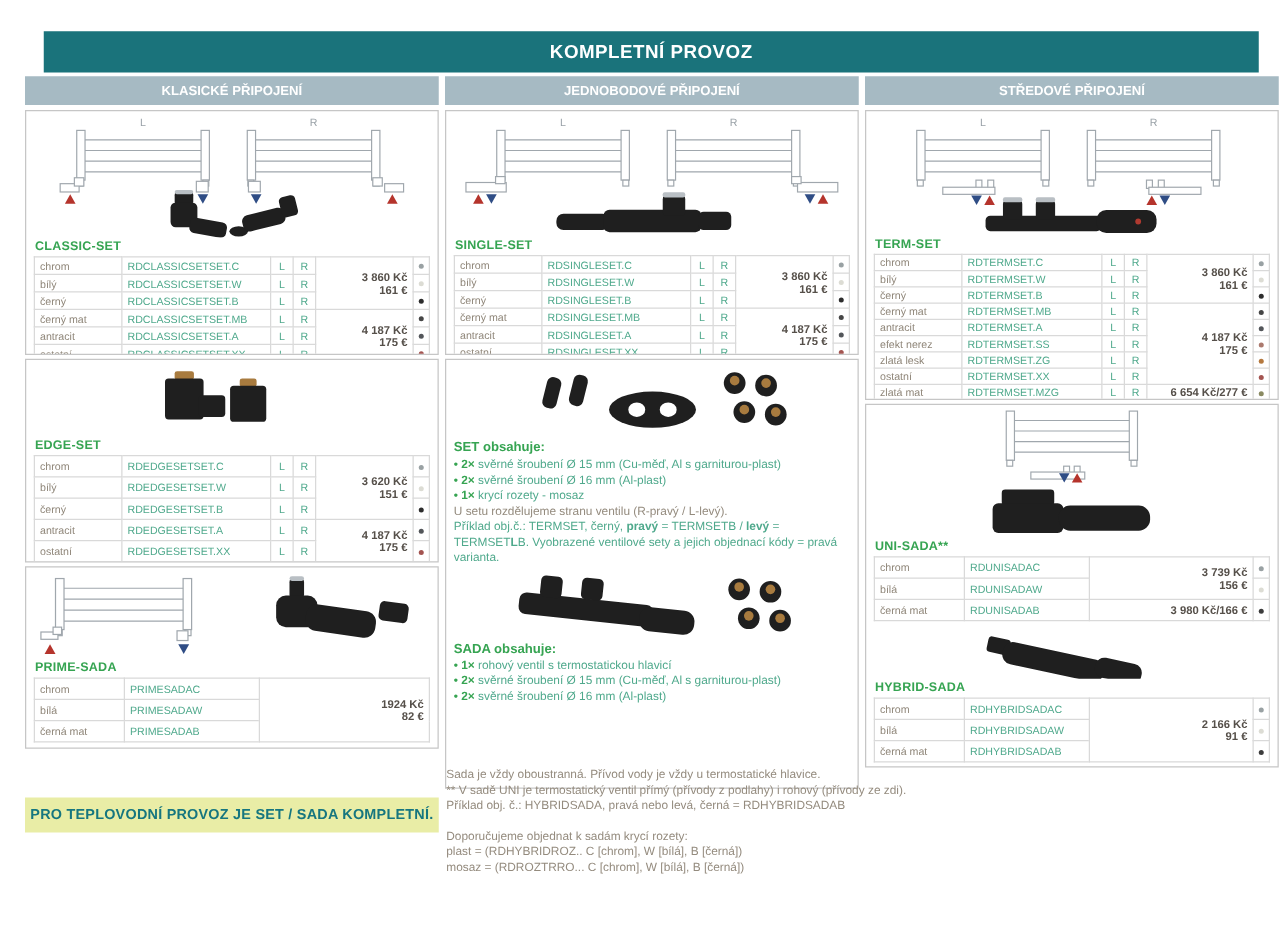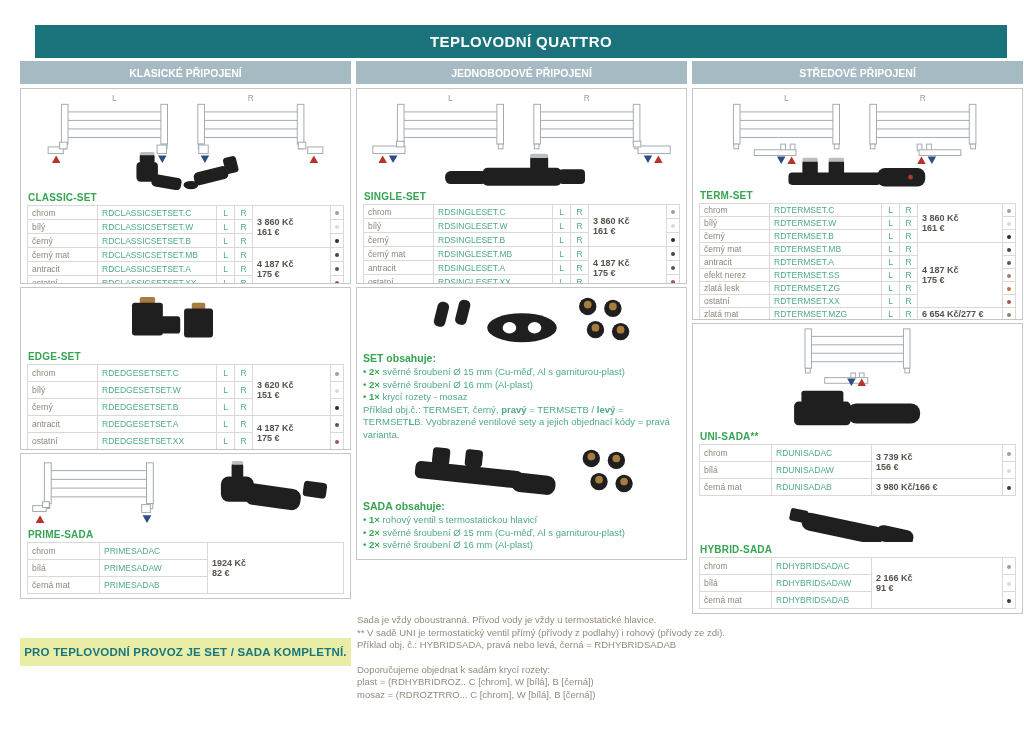--- a/index.html
+++ b/index.html
@@ -28,21 +28,21 @@
   svg.photo { display:block; margin:0 auto; }
 
   .prod-title { color:#36a452; font-weight:bold; font-size:10px; margin:2px 0 2px 1px; letter-spacing:0.2px; }
 
   table.spec { width:100%; border-collapse:collapse; font-size:8.5px; color:#8f8679; table-layout:fixed; }
   table.spec td { border:1px solid #d9d9d9; padding:1.5px 4px; line-height:10px; overflow:hidden; white-space:nowrap; }
   table.spec.dense td { padding:1px 4px; }
   table.spec.tall td { padding:3px 4px; }
   td.code { color:#4fa98c; }
   td.lr { color:#4fa98c; text-align:center; padding-left:0 !important; padding-right:0 !important; }
-  td.price { text-align:left; color:#56504a; font-weight:bold; font-size:9px; line-height:1.3; white-space:normal !important; }
+  td.price { text-align:right; color:#56504a; font-weight:bold; font-size:9px; line-height:1.3; white-space:normal !important; }
   td.dotc { padding:0 !important; text-align:center; vertical-align:middle; }
   .dot { display:inline-block; width:4px; height:4px; border-radius:50%; background:#888; vertical-align:middle; }
 
   .info-h { color:#36a452; font-weight:bold; font-size:10.5px; margin:3px 0 2px; }
   .bullet { color:#4fa98c; font-size:9.5px; line-height:1.32; }
   .bullet::before { content:"• "; color:#36a452; font-weight:bold; }
   .bullet b { color:#36a452; }
   .note { color:#948b7e; font-size:9.5px; line-height:1.32; }
   .note-green { color:#4fa98c; font-size:9.5px; line-height:1.32; }
   .note-green b { font-weight:bold;margin-top:41px; }
@@ -69,21 +69,21 @@
       <rect x="105" y="0" width="7" height="42"></rect>
       <path d="M7 8H105 M7 17H105 M7 26H105 M7 35H105" fill="none"></path>
       <rect x="0.5" y="42" width="5" height="5"></rect>
       <rect x="106.5" y="42" width="5" height="5"></rect>
     </g>
     <path id="triu" d="M0 8 L9 8 L4.5 0 Z"></path>
     <path id="trid" d="M0 0 L9 0 L4.5 8 Z"></path>
   </defs>
 </svg>
 
-<div class="title-bar">TEPLOVODNÍ QUATTRO</div>
+<div class="title-bar">KOMPLETNÍ PROVOZ</div>
 
 <div class="section-headers">
   <div class="section-header">KLASICKÉ PŘIPOJENÍ</div>
   <div class="section-header">JEDNOBODOVÉ PŘIPOJENÍ</div>
   <div class="section-header">STŘEDOVÉ PŘIPOJENÍ</div>
 </div>
 
 <div class="columns">
 
   <div class="col">
@@ -388,21 +388,21 @@
           <td>ostatní</td>
           <td class="code">RDSINGLESET.XX</td>
           <td class="lr">L</td>
               <td class="lr">R</td>
           <td class="dotc"><span class="dot" style="background: rgb(163, 84, 80);"></span></td>
         </tr>
       </tbody>
         </table>
     </div>
 
-    <div class="box" style="height:273px">
+    <div class="box" style="height:344px">
       <svg class="photo" viewBox="0 0 300 60" width="290" height="58">
         <g fill="#1f1f1f">
           <rect x="64" y="10" width="12" height="26" rx="5" transform="rotate(14 64 10)"></rect>
           <rect x="86" y="8" width="12" height="26" rx="5" transform="rotate(14 86 8)"></rect>
           <ellipse cx="150" cy="38" rx="36" ry="15"></ellipse>
           <circle cx="218" cy="16" r="9"></circle>
             <circle cx="244" cy="18" r="9"></circle>
           <circle cx="226" cy="40" r="9"></circle>
             <circle cx="252" cy="42" r="9"></circle>
         </g>
@@ -410,20 +410,21 @@
         <ellipse cx="163" cy="38" rx="7" ry="6" fill="#fff"></ellipse>
         <circle cx="218" cy="14" r="4" fill="#a87b3f"></circle>
           <circle cx="244" cy="16" r="4" fill="#a87b3f"></circle>
         <circle cx="226" cy="38" r="4" fill="#a87b3f"></circle>
           <circle cx="252" cy="40" r="4" fill="#a87b3f"></circle>
       </svg>
       <div class="info-h">SET obsahuje:</div>
       <div class="bullet"><b>2×</b><span> svěrné šroubení Ø 15 mm (Cu-měď, Al s garniturou-plast)</span></div>
       <div class="bullet"><b>2×</b><span> svěrné šroubení Ø 16 mm (Al-plast)</span></div>
       <div class="bullet"><b>1×</b><span> krycí rozety - mosaz</span></div>
+      <div class="note">U setu rozdělujeme stranu ventilu (R-pravý / L-levý).</div>
       <div class="note-green"><span>Příklad obj.č.: TERMSET, černý, </span><b>pravý</b><span> = TERMSETB / </span><b>levý</b><span> = TERMSET</span><b>L</b><span>B. Vyobrazené ventilové sety a jejich objednací kódy = pravá varianta.</span></div>
       <svg class="photo" viewBox="0 0 300 54" width="290" height="52" style="margin-top:4px">
         <g fill="#1f1f1f">
           <rect x="40" y="16" width="112" height="18" rx="6" transform="rotate(6 40 16)"></rect>
           <rect x="58" y="2" width="18" height="18" rx="4" transform="rotate(6 58 2)"></rect>
           <rect x="92" y="4" width="18" height="18" rx="4" transform="rotate(6 92 4)"></rect>
           <rect x="140" y="28" width="46" height="20" rx="9" transform="rotate(6 140 28)"></rect>
           <circle cx="222" cy="14" r="9"></circle>
             <circle cx="248" cy="16" r="9"></circle>
           <circle cx="230" cy="38" r="9"></circle>

